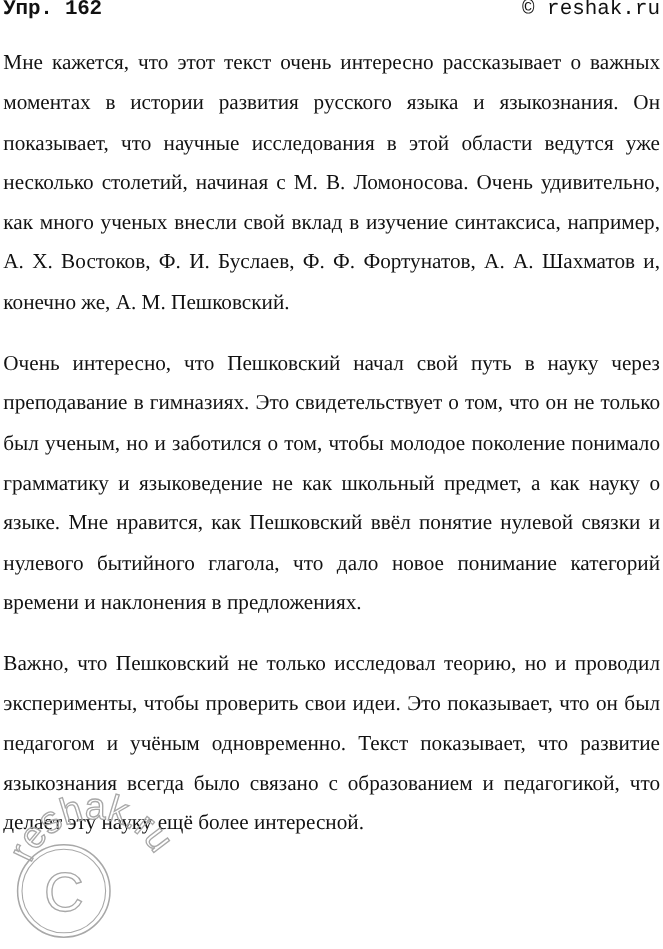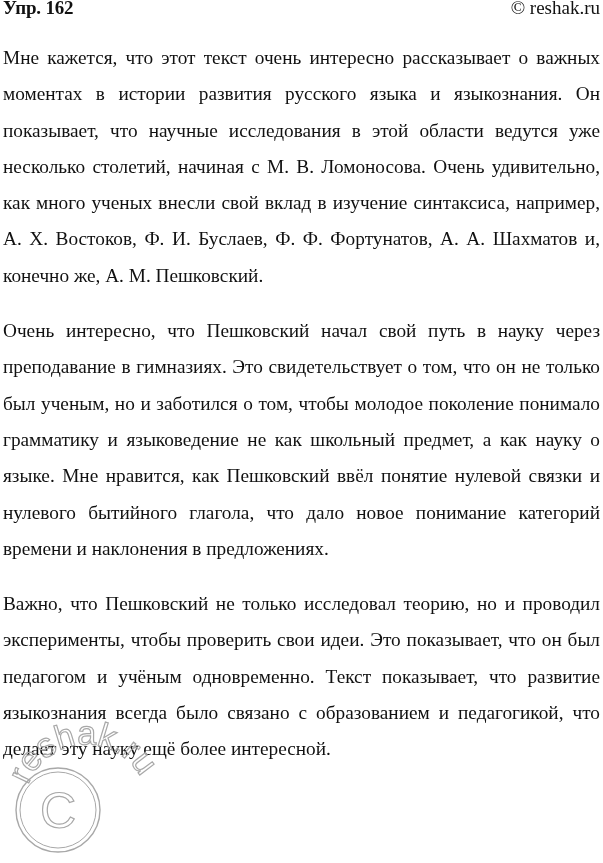--- a/index.html
+++ b/index.html
@@ -14,20 +14,21 @@
       position: relative;
       font-family: "Liberation Serif", "DejaVu Serif", serif;
       color: #111111;
     }
     .header {
       position: absolute;
       top: 0;
       left: 0;
       width: 603px;
       height: 30px;
+      font-family: Liberation Mono, monospace;
     }
     .header-title {
       position: absolute;
       left: 3px;
       top: -3px;
       font-size: 19px;
       font-weight: bold;
       letter-spacing: -0.2px;
     }
     .header-copy {

